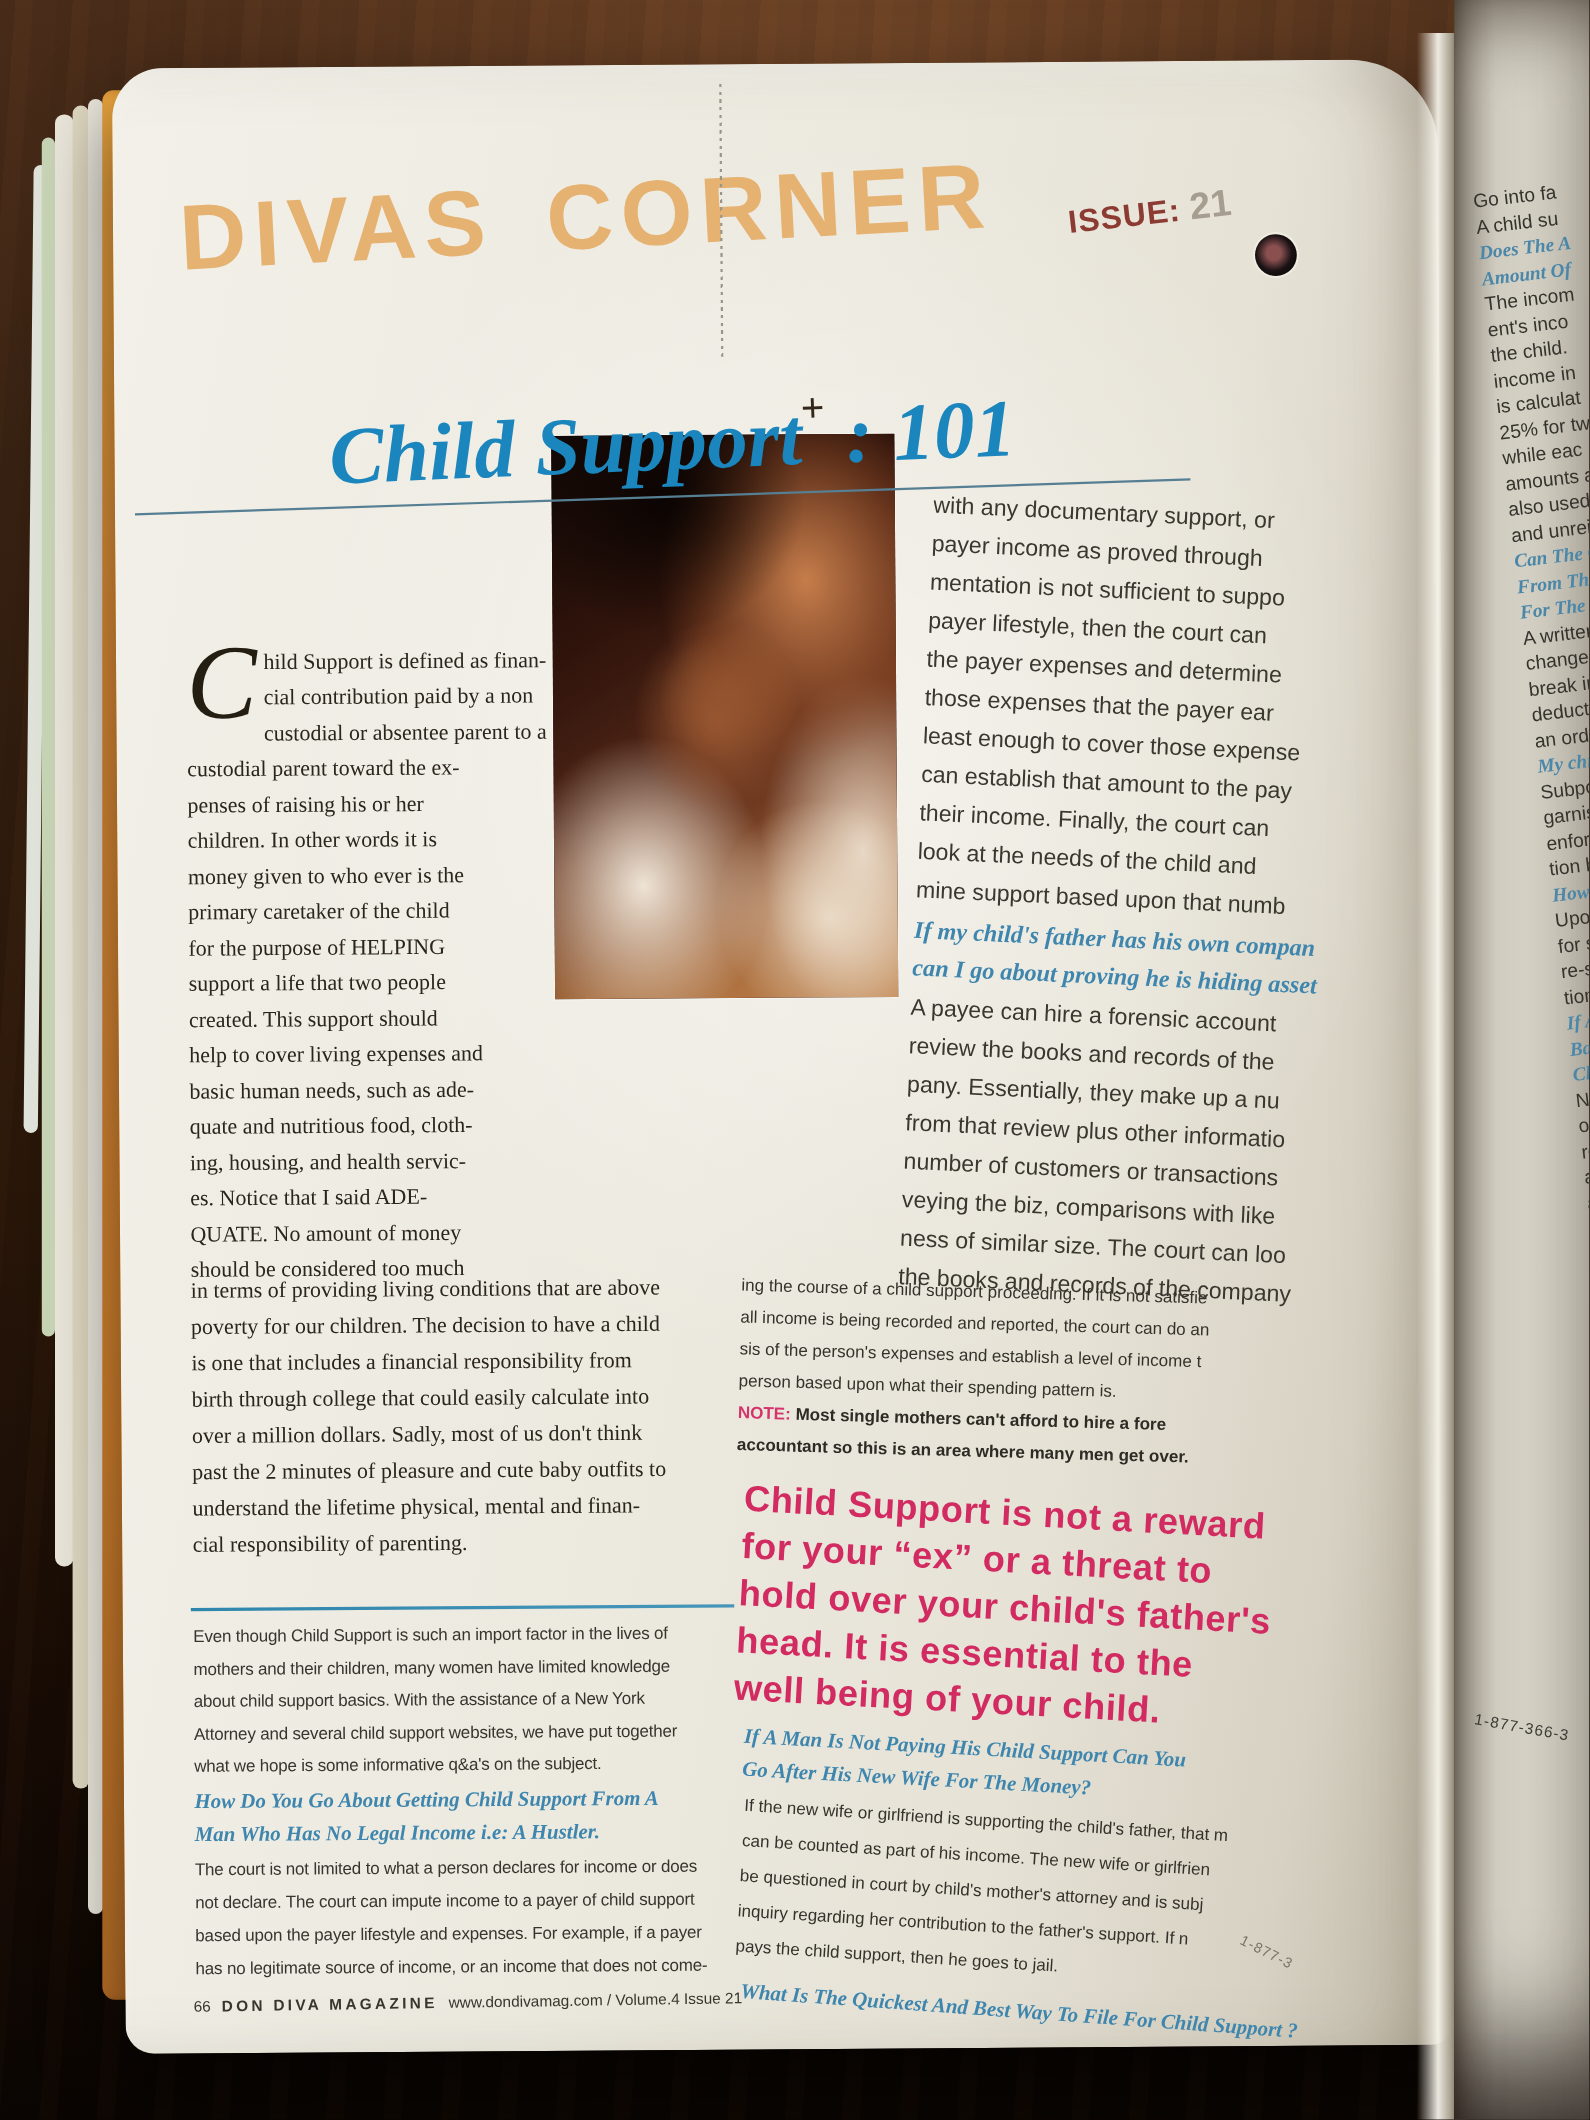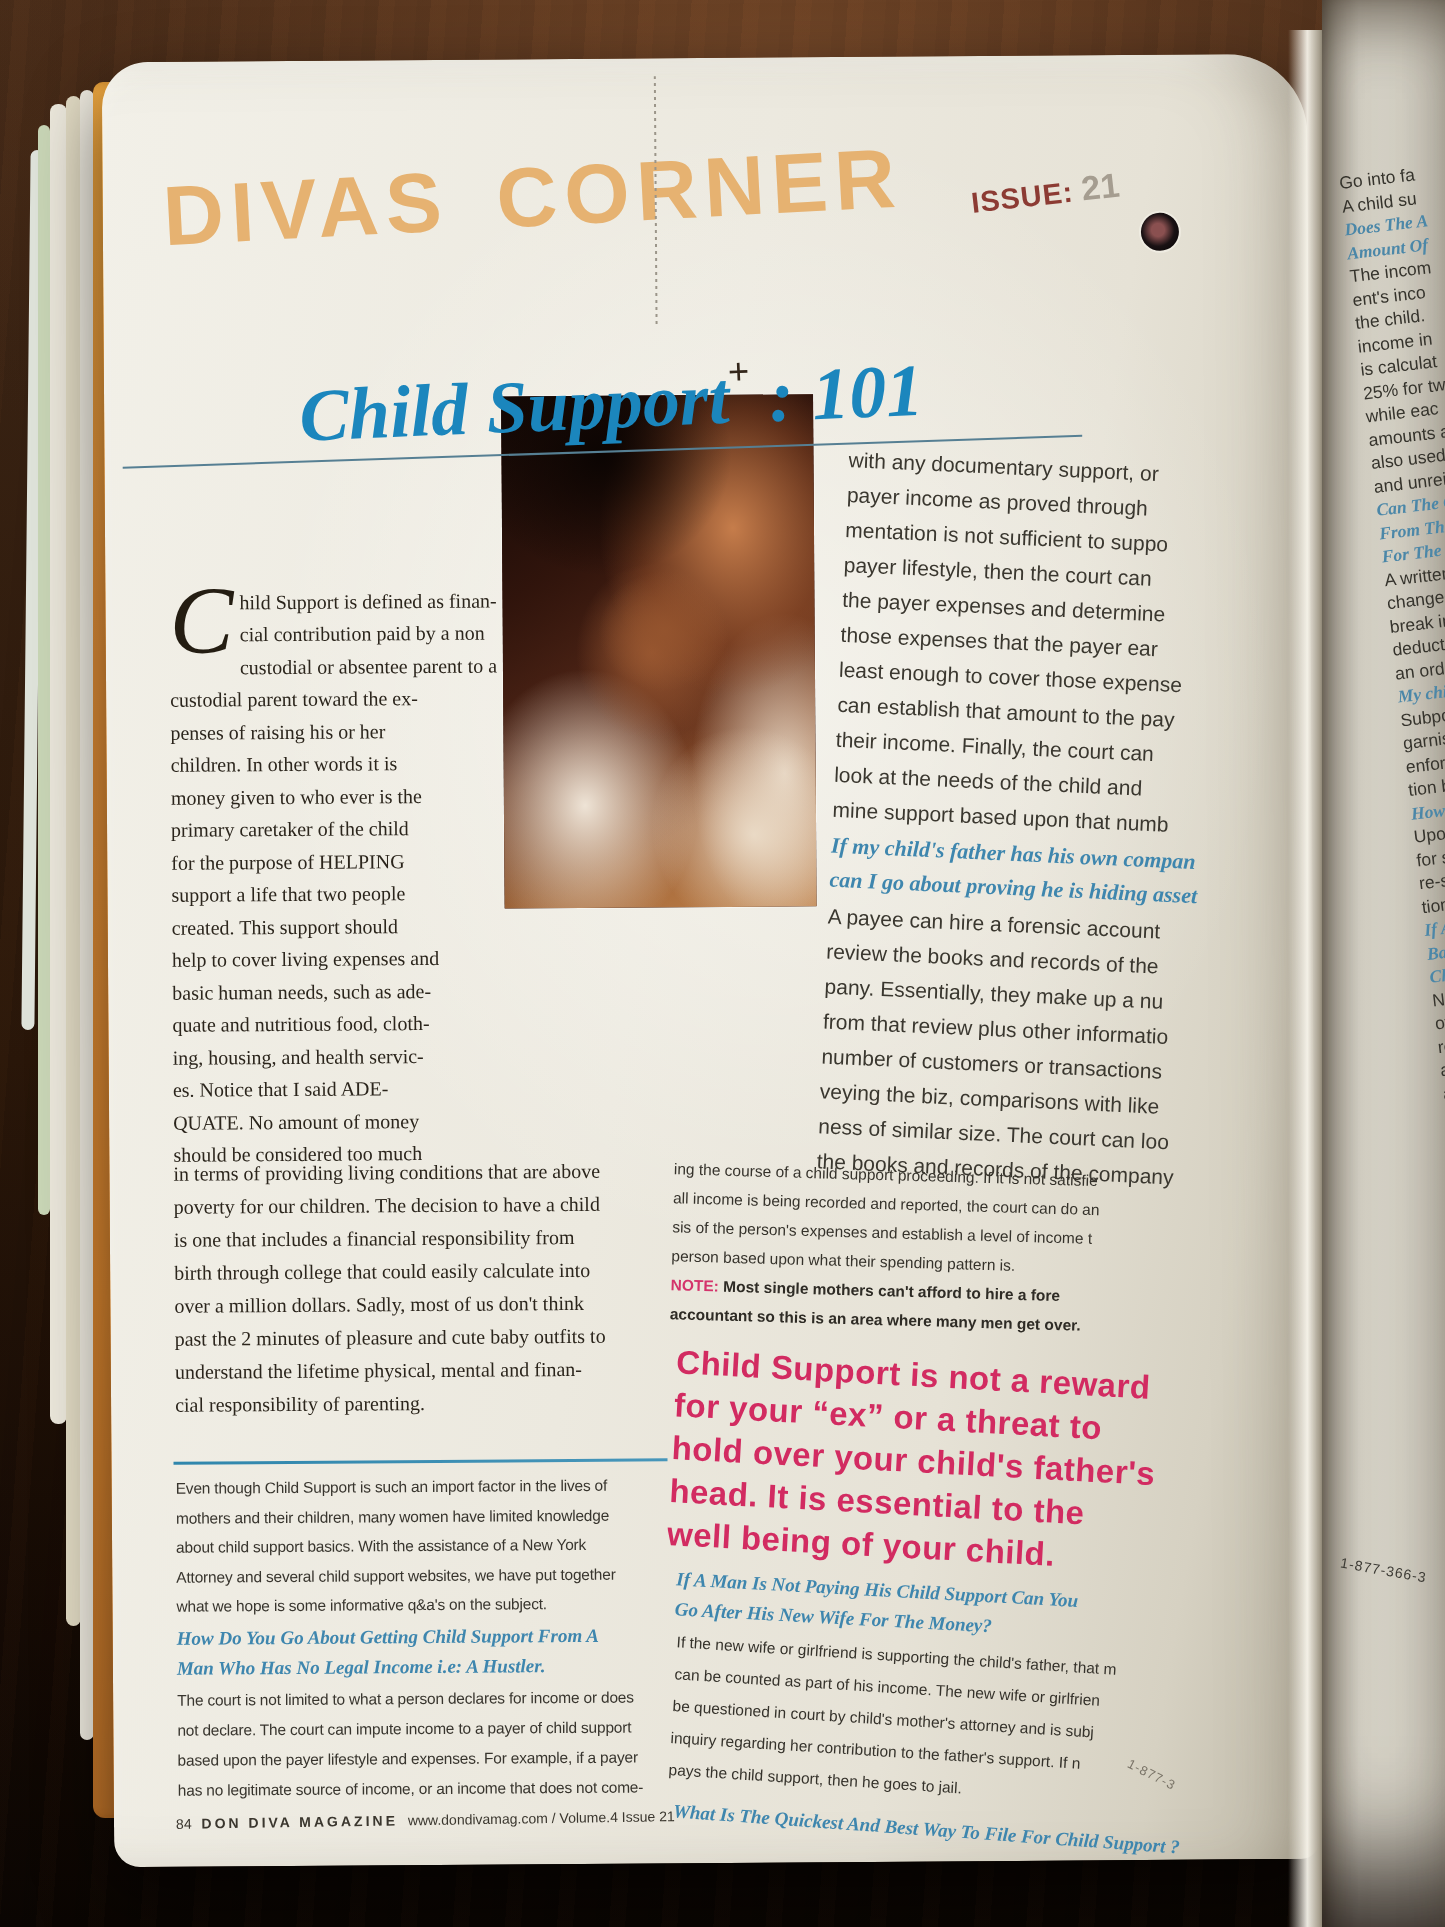--- a/index.html
+++ b/index.html
@@ -242,21 +242,21 @@
     <div class="q2 pre">If A Man Is Not Paying His Child Support Can You
 Go After His New Wife For The Money?</div>
     <div class="a2 pre">If the new wife or girlfriend is supporting the child's father, that m
 can be counted as part of his income.  The new wife or girlfrien
 be questioned in court by child's mother's attorney and is subj
 inquiry regarding her contribution to the father's support.  If n
 pays the child support, then he goes to jail.</div>
     <div class="q3">What Is The Quickest And Best Way To File For Child Support ?</div>
 
     <div class="footer">
-      <span>84</span>
+      <span>66</span>
       <span class="mag">DON DIVA MAGAZINE</span>
       <span>www.dondivamag.com / Volume.4 Issue 21</span>
     </div>
     <div class="phone-left">1-877-3</div>
   </div>
 
   <div class="spine"></div>
 
   <div class="page-next">
     <div class="np-text">

